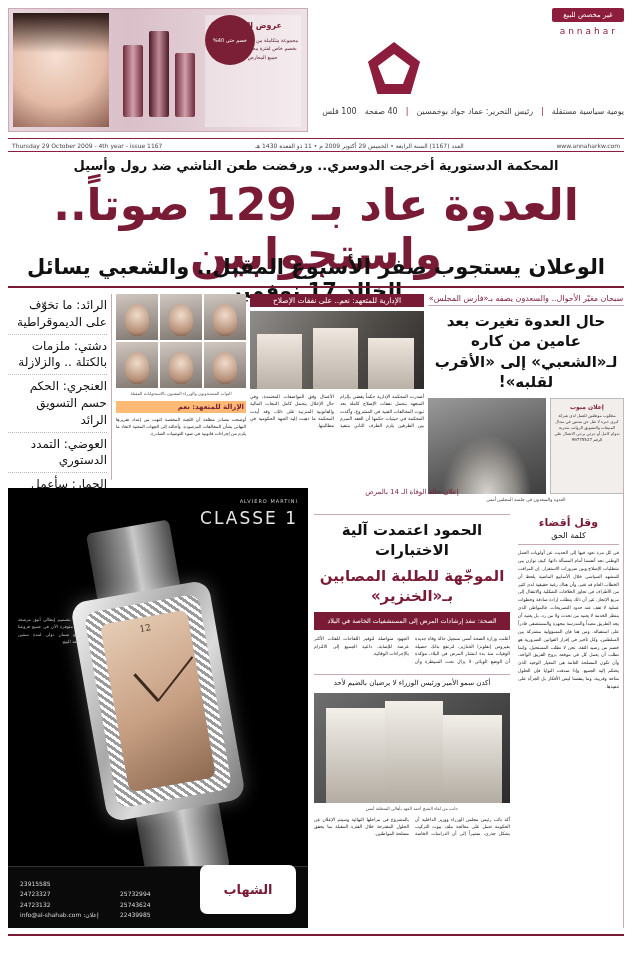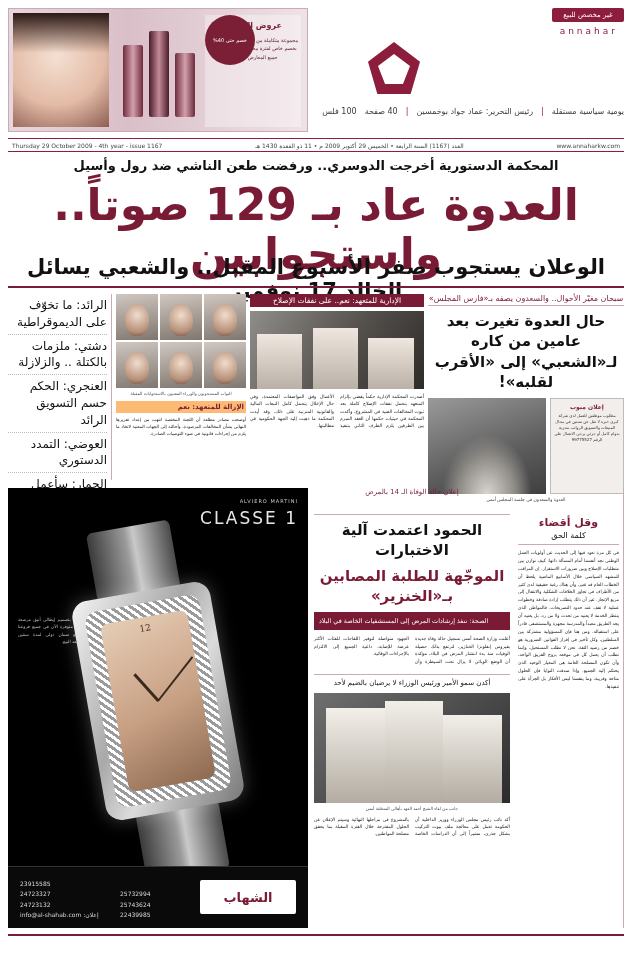--- a/index.html
+++ b/index.html
@@ -238,42 +238,42 @@
   .watch .hand-h, .watch .hand-m{
     position:absolute; left:50%; top:50%; background:#3a2a1d; transform-origin:50% 100%;
   }
   .watch .hand-h{ width:3px; height:36px; margin-left:-1.5px; margin-top:-36px; transform:rotate(-32deg); }
   .watch .hand-m{ width:2px; height:56px; margin-left:-1px; margin-top:-56px; transform:rotate(48deg); }
   .watchad .footer{
     position:absolute; left:0; right:0; bottom:0; height:62px; background:#0a0a0a;
     border-top:1px solid #333;
   }
   .watchad .shahab{
-    position:absolute; right:12px; bottom:14px; width:96px; height:34px;
-    background:#fff; border-radius:2px; color:#7a1b36; font-size:13px; font-weight:bold;
+    position:absolute; right:12px; bottom:14px; width:96px; height:49px;
+    background:#fff; border-radius:7px; color:#7a1b36; font-size:13px; font-weight:bold;
     display:flex; align-items:center; justify-content:center; letter-spacing:1px;
   }
   .watchad .phones{
     position:absolute; left:12px; bottom:8px; color:#d8d8d8; font-size:6px; line-height:1.7; text-align:left;
   }
   .watchad .phones2{
     position:absolute; left:112px; bottom:8px; color:#d8d8d8; font-size:6px; line-height:1.7; text-align:left;
   }
   .watchad .adcaption{
     position:absolute; left:10px; top:128px; width:78px; color:#bdbdbd; font-size:4.4px; line-height:1.7; text-align:justify;
   }
 
   
   .lowermid{
     position:absolute; left:306px; top:0; width:196px; height:440px;
   }
   .lm-kicker{ font-size:7px; color:#7a1b36; text-align:center; border-bottom:1px solid #c9aab5; padding-bottom:18px;}
   .lm-head{ font-size:15px; font-weight:bold; text-align:center; line-height:1.35; margin-top:5px;}
   .lm-box{
-    background:#7a1b36; color:#fff; font-size:6.4px; line-height:1.6; padding:4px 5px; margin-top:6px; text-align:left;
+    background:#7a1b36; color:#fff; font-size:6.4px; line-height:1.6; padding:4px 5px; margin-top:6px; text-align:center;
   }
   .lm-body{
     font-size:4.6px; line-height:1.65; color:#222; text-align:justify; margin-top:5px; column-count:2; column-gap:6px;
   }
   .lm-kicker2{ font-size:7px; color:#111; text-align:center; margin-top:8px; border-top:1px solid #c9aab5; padding-top:4px;}
   .lm-head2{ font-size:17px; font-weight:bold; text-align:center; line-height:1.35; margin-top:4px;}
   .lm-photo{
     margin-top:6px; width:100%; height:110px; background:linear-gradient(140deg,#6f6f6f,#2b2b2b);
     position:relative; overflow:hidden;
   }

